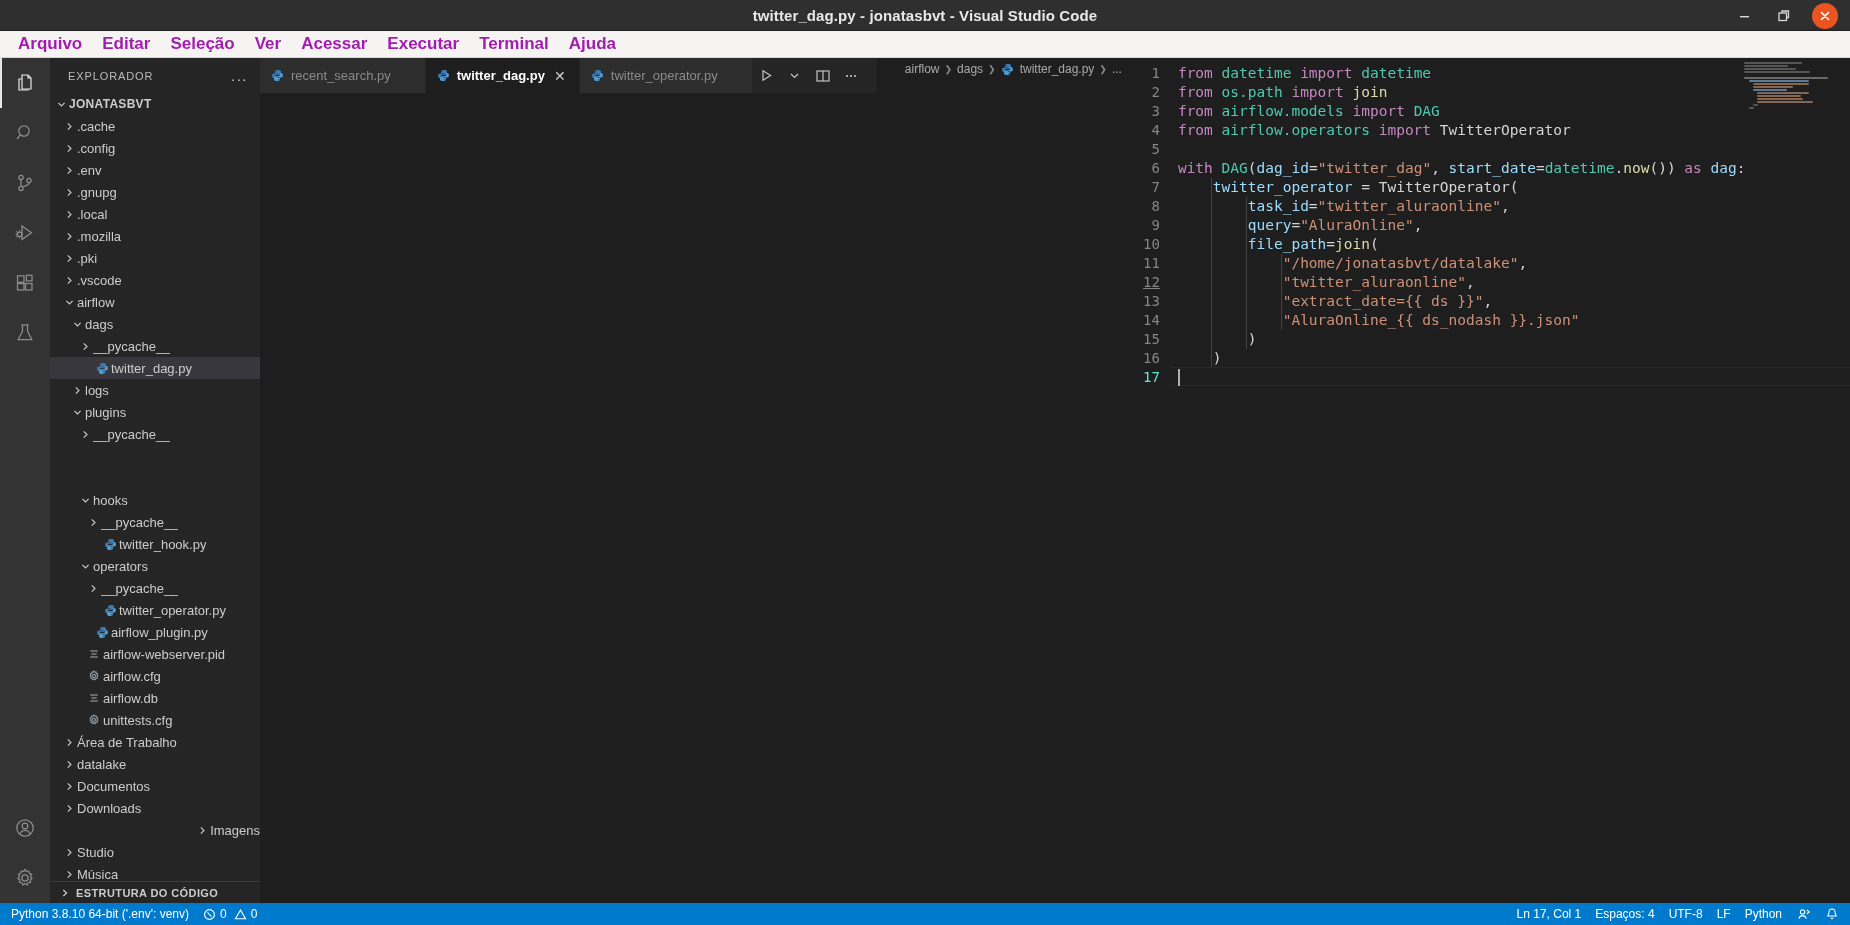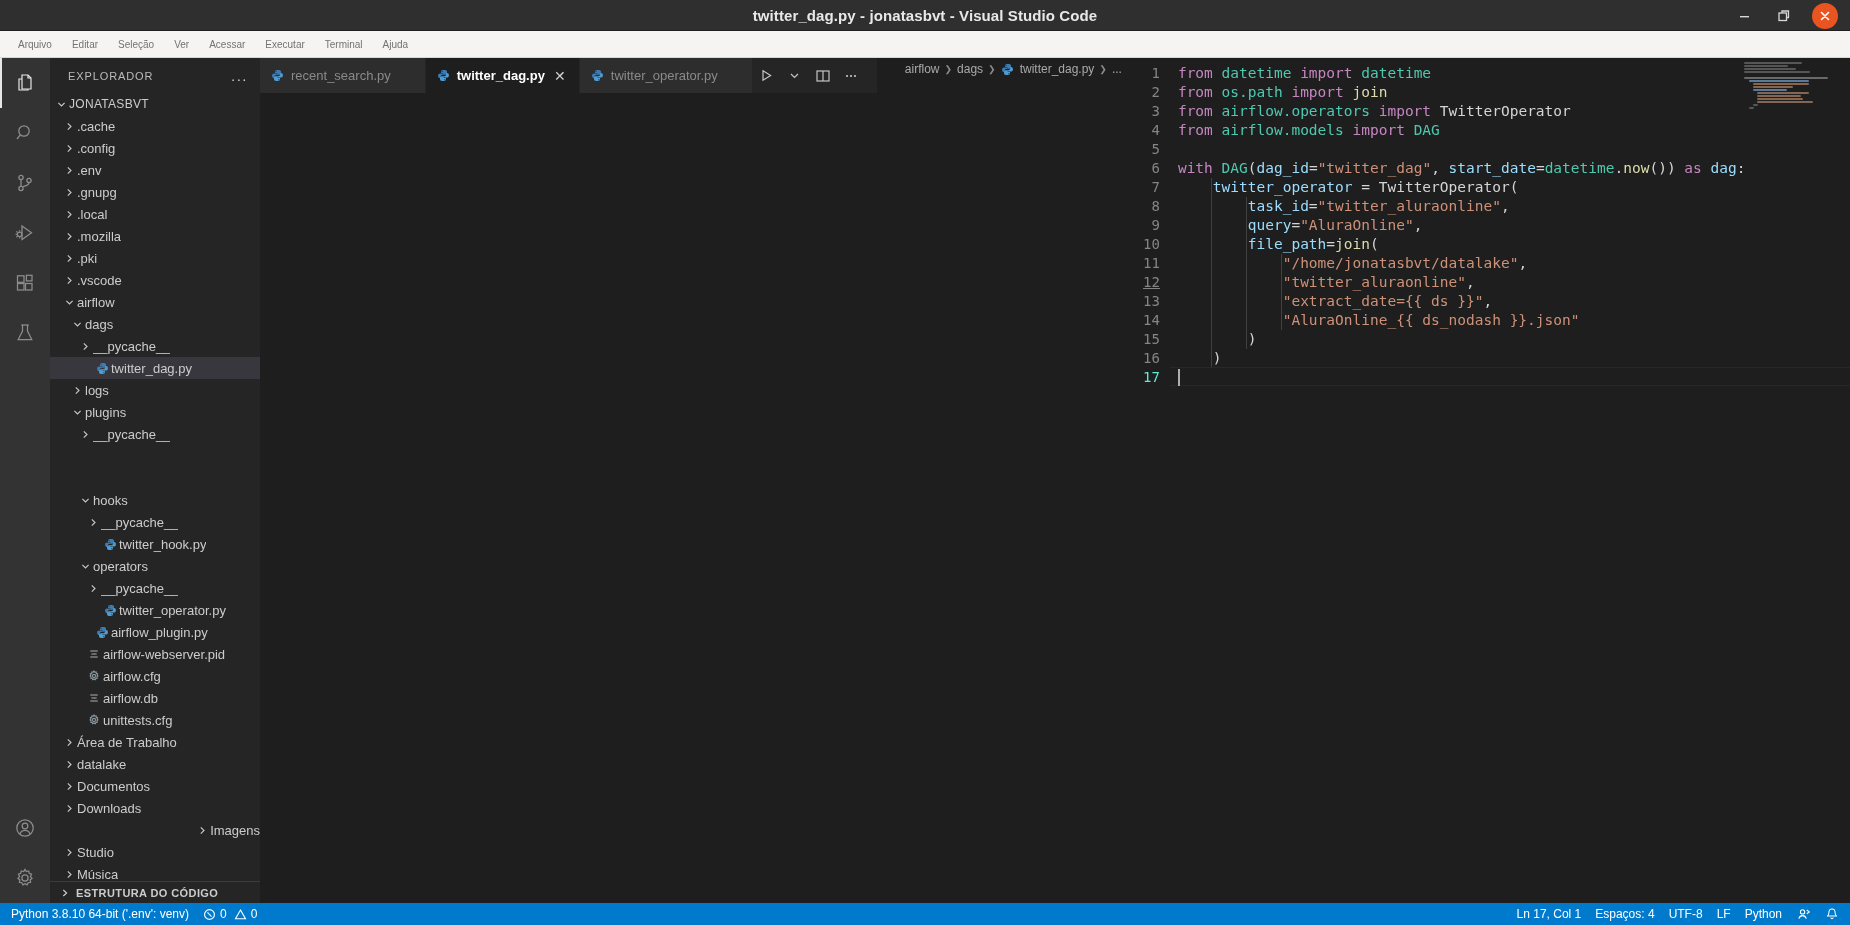--- a/index.html
+++ b/index.html
@@ -31,22 +31,23 @@
     display:flex; align-items:center; justify-content:center; margin-left:8px; margin-right:4px;
   }
 
   
   .menubar{
     height:27px; flex:0 0 27px; background:#f5f4f2;
     display:flex; align-items:center; padding-left:8px; gap:0;
     border-bottom:1px solid #d8d6d3;
   }
   .menuitem{
-    font-size:10px; color:#737373; padding:3px 10px; border-radius:3px;
+    font-size:17px; color:#a21caf; padding:3px 10px; border-radius:3px;
     white-space:nowrap;
+    font-weight:bold;
   }
 
   
   .body{ flex:1; display:flex; min-height:0; }
 
   
   .activitybar{
     width:50px; flex:0 0 50px; background:#333333;
     display:flex; flex-direction:column; align-items:center;
     justify-content:space-between; padding:0;
@@ -82,21 +83,21 @@
   .sb-footer .lbl{ font-size:11px; font-weight:bold; letter-spacing:.4px; color:#cccccc; }
 
   .row{
     height:22px; display:flex; align-items:center; gap:0;
     white-space:nowrap; color:#cccccc; font-size:13px; position:relative;
   }
   .row.selected{ background:#37373d; }
   .row .chev{ width:15px; flex:0 0 15px; display:flex; align-items:center; justify-content:center; color:#cccccc; }
   .row .ic{ width:18px; flex:0 0 18px; display:flex; align-items:center; justify-content:center; }
   .row .nm{ overflow:hidden; text-overflow:ellipsis; }
-  .row.rootrow .nm{ font-weight:normal; font-size:12px; letter-spacing:.3px; }
+  .row.rootrow .nm{ font-weight:bold; font-size:12px; letter-spacing:.3px; }
 
   
   .editorarea{ flex:1; display:flex; min-width:0; background:#1e1e1e; }
   .tabsbar{
     height:35px; flex:0 0 35px; background:#252526; display:flex; align-items:stretch;
     position:relative;
   }
   .tabs{ display:flex; align-items:stretch; }
   .tab{
     display:flex; align-items:center; gap:7px; padding:0 11px 0 11px;
@@ -688,22 +689,22 @@
             <div class="ln" style="padding-right: 10px;">15</div>
             <div class="ln" style="padding-right: 10px;">16</div>
             <div class="ln cur" style="padding-right: 10px;">17</div>
           </div>
         <div class="codecol" id="code-lines">
           <div class="indent" style="left:41px; top:120px; height:190px;"></div>
           <div class="indent" style="left:76px; top:139px; height:152px;"></div>
           <div class="indent" style="left:111px; top:196px; height:76px;"></div>
         <div class="cline"><span class="t-kw">from </span><span class="t-mod">datetime</span><span class="t-plain"> </span><span class="t-kw">import</span><span class="t-plain"> </span><span class="t-cls">datetime</span></div>
             <div class="cline"><span class="t-kw">from </span><span class="t-mod">os.path</span><span class="t-plain"> </span><span class="t-kw">import</span><span class="t-plain"> </span><span class="t-fn">join</span></div>
+            <div class="cline"><span class="t-kw">from </span><span class="t-mod">airflow.models</span><span class="t-plain"> </span><span class="t-kw">import</span><span class="t-plain"> </span><span class="t-cls">DAG</span></div>
             <div class="cline"><span class="t-kw">from </span><span class="t-mod">airflow.operators</span><span class="t-plain"> </span><span class="t-kw">import</span><span class="t-plain"> </span><span class="t-plain">TwitterOperator</span></div>
-            <div class="cline"><span class="t-kw">from </span><span class="t-mod">airflow.models</span><span class="t-plain"> </span><span class="t-kw">import</span><span class="t-plain"> </span><span class="t-cls">DAG</span></div>
             <div class="cline"></div>
             <div class="cline"><span class="t-kw">with </span><span class="t-cls">DAG</span><span class="t-pun">(</span><span class="t-var">dag_id</span><span class="t-pun">=</span><span class="t-str">"twitter_dag"</span><span class="t-pun">, </span><span class="t-var">start_date</span><span class="t-pun">=</span><span class="t-mod">datetime</span><span class="t-pun">.</span><span class="t-fn">now</span><span class="t-pun">()) </span><span class="t-kw">as</span><span class="t-plain"> </span><span class="t-var">dag</span><span class="t-pun">:</span></div>
             <div class="cline"><span class="t-plain">    </span><span class="t-var">twitter_operator</span><span class="t-pun"> = </span><span class="t-plain">TwitterOperator</span><span class="t-pun">(</span></div>
             <div class="cline"><span class="t-plain">        </span><span class="t-var">task_id</span><span class="t-pun">=</span><span class="t-str">"twitter_aluraonline"</span><span class="t-pun">,</span></div>
             <div class="cline"><span class="t-plain">        </span><span class="t-var">query</span><span class="t-pun">=</span><span class="t-str">"AluraOnline"</span><span class="t-pun">,</span></div>
             <div class="cline"><span class="t-plain">        </span><span class="t-var">file_path</span><span class="t-pun">=</span><span class="t-fn">join</span><span class="t-pun">(</span></div>
             <div class="cline"><span class="t-plain">            </span><span class="t-str">"/home/jonatasbvt/datalake"</span><span class="t-pun">,</span></div>
             <div class="cline"><span class="t-plain">            </span><span class="t-str">"twitter_aluraonline"</span><span class="t-pun">,</span></div>
             <div class="cline"><span class="t-plain">            </span><span class="t-str">"extract_date={{ ds }}"</span><span class="t-pun">,</span></div>
             <div class="cline"><span class="t-plain">            </span><span class="t-str">"AluraOnline_{{ ds_nodash }}.json"</span></div>

